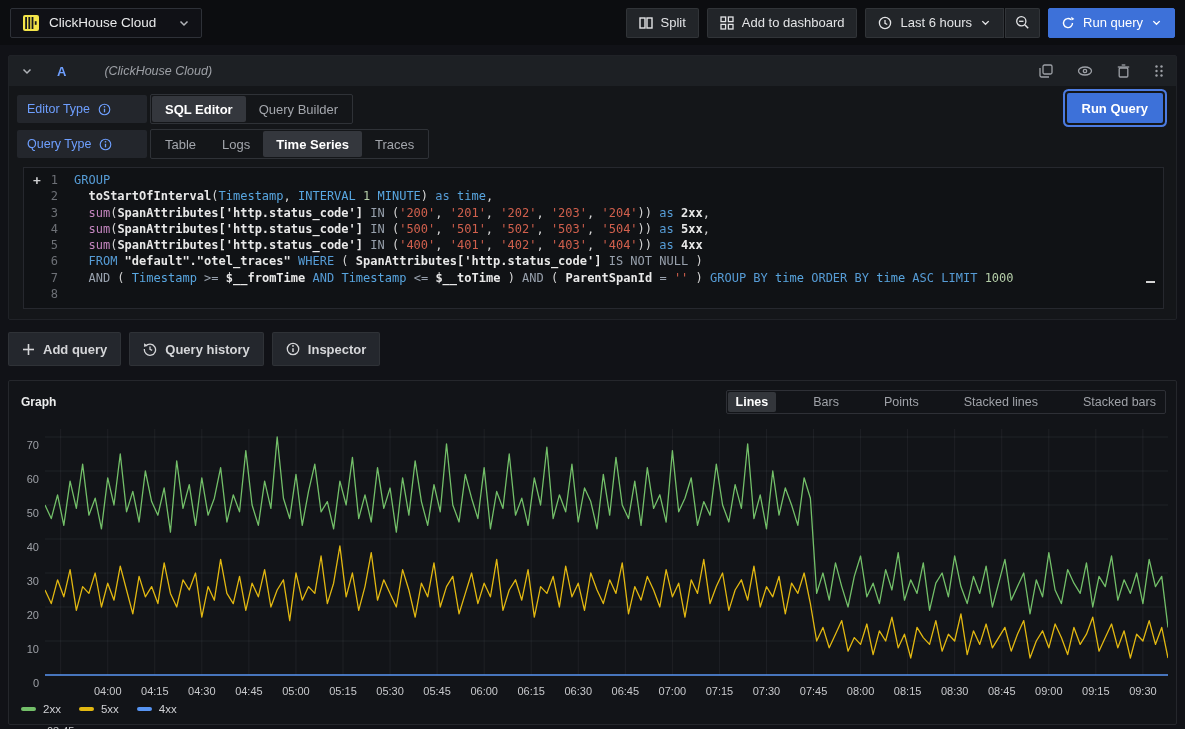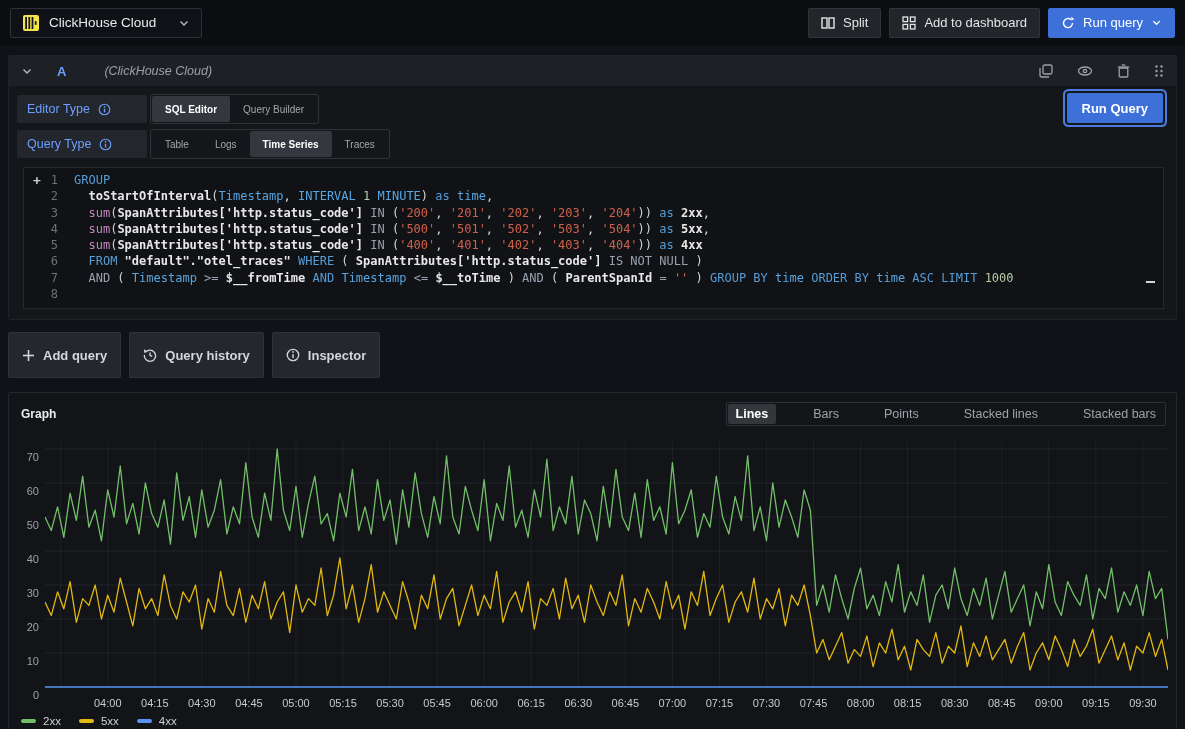--- a/index.html
+++ b/index.html
@@ -29,21 +29,21 @@
   .q-header { height:30px; background:#1d2024; display:flex; align-items:center; padding:0 12px; gap:10px; }
   .q-header .refid { color:#6e9fff; font-weight:700; font-size:13px; margin-left:14px; }
   .q-header .hint { color:#9da0a6; font-style:italic; font-size:12.5px; margin-left:28px; }
   .q-header .spacer { flex:1; }
   .q-header .hicon { color:#9da0a6; cursor:pointer; margin-left:14px; }
   .q-body { padding:8px 12px 0 8px; }
   .q-row { display:flex; align-items:center; margin-bottom:5px; }
   .chip { display:flex; align-items:center; gap:8px; height:28px; padding:0 10px; min-width:130px;
     background:#23262c; color:#6e9fff; font-size:12.5px; font-weight:500; border-radius:2px; margin-right:3px; }
   .seg { display:flex; align-items:center; border:1px solid #2f3237; border-radius:2px; height:30px; padding:1px; }
-  .seg .opt { height:26px; display:flex; align-items:center; padding:0 13px; font-size:10px;
+  .seg .opt { height:26px; display:flex; align-items:center; padding:0 13px; font-size:13px;
     color:#a3a6ac; cursor:pointer; border-radius:2px; }
   .seg .opt.sel { background:#34373d; color:#ffffff; font-weight:600; }
   .runq { position:absolute; top:37px; right:13px; height:30px; padding:0 15px; background:#3d71d9;
     color:#fff; font-size:13px; font-weight:600; border:none; border-radius:2px; cursor:pointer;
     box-shadow:0 0 0 2px #141619, 0 0 0 4px #4c7be0; }
 
   
   .editor { margin:8px 12px 0 14px; background:#101215; border:1px solid #26282e;
     font-family:"DejaVu Sans Mono","Liberation Mono",monospace; font-size:12px;
     line-height:16.3px; padding:4px 0 6px 0; position:relative; height:142px; overflow:hidden; }
@@ -51,21 +51,21 @@
   .code-line .ln { width:50px; text-align:right; padding-right:16px; color:#6d7076; flex:none; user-select:none; }
   .plus-glyph { position:absolute; left:9px; top:5px; color:#cfd0d2; font-weight:700; font-size:13px; }
   .text-cursor { position:absolute; right:8px; top:113px; width:9px; height:2px; background:#d4d4d4; }
   .c-kw { color:#569cd6; } .c-vr { color:#58a6e0; }
   .c-fn { color:#e8e8e8; font-weight:700; }
   .c-sm { color:#c586c0; } .c-st { color:#d1604d; }
   .c-num { color:#b5cea8; } .c-op { color:#98a1ad; } .c-pl { color:#d4d4d4; }
 
   
   .q-footer { display:flex; gap:8px; margin:12px 8px 0 8px; }
-  .f-btn { display:flex; align-items:center; gap:8px; height:46px; padding:0 13px; background:#24272d;
+  .f-btn { display:flex; align-items:center; gap:8px; height:34px; padding:0 13px; background:#24272d;
     border:1px solid rgba(255,255,255,0.05); border-radius:2px; color:#d5d6d9; font-size:13px;
     font-weight:600; cursor:pointer; }
 
   
   .graph-panel { margin:14px 8px 0 8px; background:#121418; border:1px solid #25272c; border-radius:2px; }
   .g-header { display:flex; align-items:center; justify-content:space-between; padding:9px 10px 2px 12px; }
   .g-title { font-size:12px; font-weight:700; color:#eceded; }
   .modes { display:flex; align-items:center; border:1px solid #2e3036; border-radius:2px; padding:1px;gap:29px; }
   .modes .m { height:20px; display:flex; align-items:center; padding:0 8px; font-size:12.5px;
     color:#9fa2a8; cursor:pointer; border-radius:2px; white-space:nowrap; }
@@ -119,20 +119,45 @@
         <svg width="14" height="14" viewBox="0 0 14 14">
             <rect x="1" y="1" width="4.6" height="4.6" fill="none" stroke="#e3e4e6" stroke-width="1.3"></rect>
             <rect x="8.4" y="1" width="4.6" height="4.6" fill="none" stroke="#e3e4e6" stroke-width="1.3"></rect>
             <rect x="1" y="8.4" width="4.6" height="4.6" fill="none" stroke="#e3e4e6" stroke-width="1.3"></rect>
             <rect x="8.4" y="8.4" width="4.6" height="4.6" fill="none" stroke="#e3e4e6" stroke-width="1.3"></rect>
           </svg>
       </span>
       <span>Add to dashboard</span>
     </div>
 
+    <div class="tb-group">
+      <div class="tb-btn">
+        <span class="icon">
+          <svg width="14" height="14" viewBox="0 0 14 14">
+              <circle cx="7" cy="7" r="5.6" fill="none" stroke="#e3e4e6" stroke-width="1.3"></circle>
+              <polyline points="7,4 7,7.3 9.3,8.5" fill="none" stroke="#e3e4e6" stroke-width="1.3"></polyline>
+            </svg>
+        </span>
+        <span>Last 6 hours</span>
+        <span class="icon">
+          <svg width="11" height="11" viewBox="0 0 12 12">
+              <polyline points="2.5,4.5 6,8 9.5,4.5" fill="none" stroke="#e3e4e6" stroke-width="1.5"></polyline>
+            </svg>
+        </span>
+      </div>
+      <div class="tb-btn">
+        <span class="icon">
+          <svg width="15" height="15" viewBox="0 0 15 15">
+              <circle cx="6.3" cy="6.3" r="4.6" fill="none" stroke="#e3e4e6" stroke-width="1.3"></circle>
+              <line x1="9.8" y1="9.8" x2="13.2" y2="13.2" stroke="#e3e4e6" stroke-width="1.5"></line>
+              <line x1="4.1" y1="6.3" x2="8.5" y2="6.3" stroke="#e3e4e6" stroke-width="1.3"></line>
+            </svg>
+        </span>
+      </div>
+    </div>
 
     <div class="tb-btn primary">
       <span class="icon">
         <svg width="14" height="14" viewBox="0 0 14 14">
             <path d="M11.5 7a4.5 4.5 0 1 1-1.4-3.2" fill="none" stroke="#fff" stroke-width="1.4"></path>
             <polygon points="10.2,0.8 10.6,4.4 13.4,3" fill="#fff"></polygon>
           </svg>
       </span>
       <span>Run query</span>
       <span class="icon">

